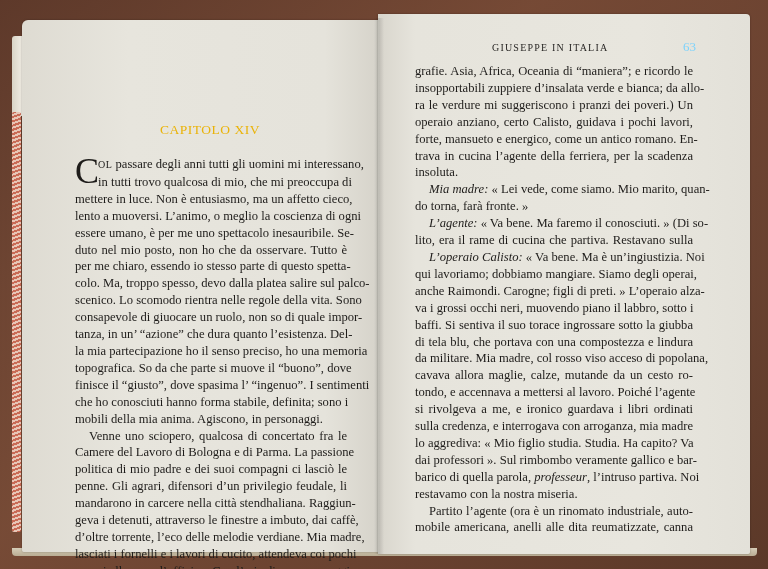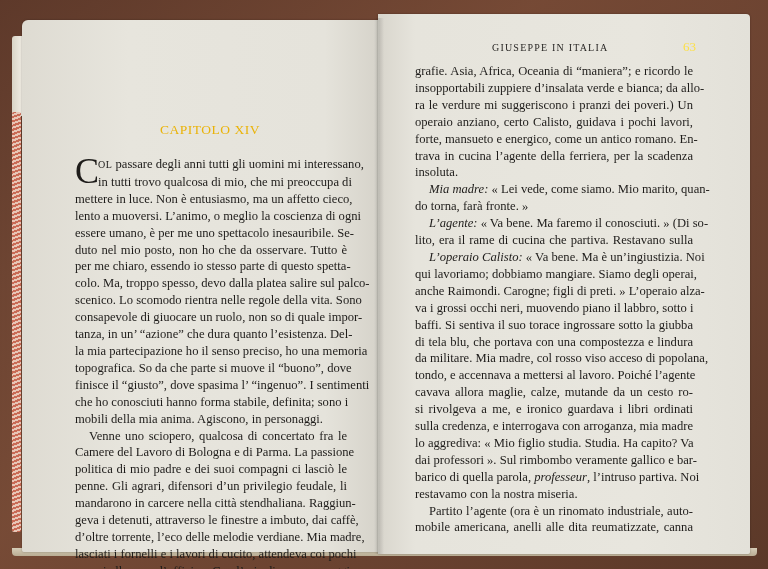--- a/index.html
+++ b/index.html
@@ -121,21 +121,21 @@
       top: 42px;
       font-size: 10px;
       letter-spacing: 1.2px;
       color: #2a2826;
     }
     .page-number {
       position: absolute;
       left: 683px;
       top: 39px;
       font-size: 13px;
-      color: #fde047;
+      color: #7dd3fc;
     }
     .drop-cap {
       position: absolute;
       left: 75px;
       top: 154px;
       font-size: 36px;
       line-height: 34px;
       color: #1e1c1a;
     }
     .indent { padding-left: 14px; }
@@ -203,22 +203,22 @@
   <span class="line last">do torna, farà fronte. »</span>
   <span class="line indent"><span class="it">L’agente:</span> <span>« Va bene. Ma faremo il conosciuti. » (Di so-</span></span>
   <span class="line">lito, era il rame di cucina che partiva. Restavano sulla</span>
   <span class="line indent"><span class="it">L’operaio Calisto:</span> <span>« Va bene. Ma è un’ingiustizia. Noi</span></span>
   <span class="line">qui lavoriamo; dobbiamo mangiare. Siamo degli operai,</span>
   <span class="line">anche Raimondi. Carogne; figli di preti. » L’operaio alza-</span>
   <span class="line">va i grossi occhi neri, muovendo piano il labbro, sotto i</span>
   <span class="line">baffi. Si sentiva il suo torace ingrossare sotto la giubba</span>
   <span class="line">di tela blu, che portava con una compostezza e lindura</span>
   <span class="line">da militare. Mia madre, col rosso viso acceso di popolana,</span>
+  <span class="line">cavava allora maglie, calze, mutande da un cesto ro-</span>
   <span class="line">tondo, e accennava a mettersi al lavoro. Poiché l’agente</span>
-  <span class="line">cavava allora maglie, calze, mutande da un cesto ro-</span>
   <span class="line">si rivolgeva a me, e ironico guardava i libri ordinati</span>
   <span class="line">sulla credenza, e interrogava con arroganza, mia madre</span>
   <span class="line">lo aggrediva: « Mio figlio studia. Studia. Ha capito? Va</span>
   <span class="line">dai professori ». Sul rimbombo veramente gallico e bar-</span>
   <span class="line"><span>barico di quella parola, </span><span class="it">professeur</span><span>, l’intruso partiva. Noi</span></span>
   <span class="line last">restavamo con la nostra miseria.</span>
   <span class="line indent">Partito l’agente (ora è un rinomato industriale, auto-</span>
   <span class="line">mobile americana, anelli alle dita reumatizzate, canna</span>
 
 </div>

